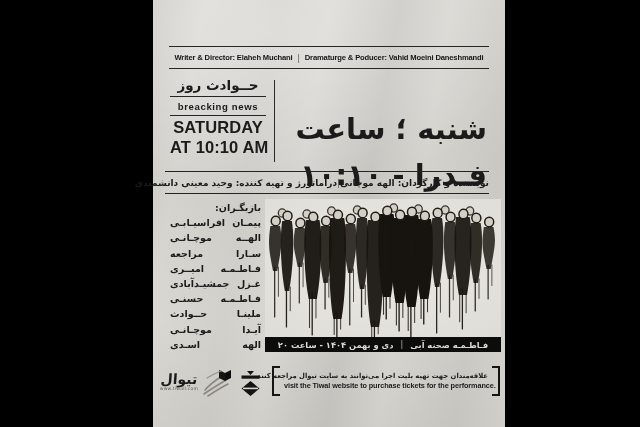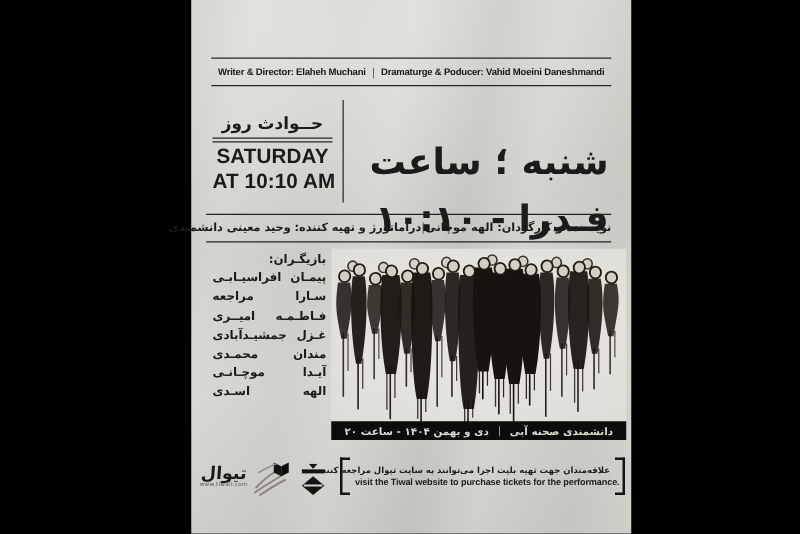--- a/index.html
+++ b/index.html
@@ -17,21 +17,21 @@
   
   .top-bar{
     position:absolute;left:16px;right:16px;top:46px;height:21px;
     border-top:1.4px solid #262626;border-bottom:1.4px solid #262626;
     display:flex;align-items:center;justify-content:center;gap:5px;
     font-family:"Liberation Sans",sans-serif;font-weight:bold;font-size:7.6px;
     letter-spacing:-0.15px;white-space:nowrap;color:#161616;
   }
   .vsep{font-weight:normal;opacity:.65;font-size:9px;}
   
-  .masthead{position:absolute;left:17px;top:75px;width:96px;text-align:center;margin-top:14px;}
+  .masthead{position:absolute;left:17px;top:75px;width:96px;text-align:center;}
   .fa-news{direction:rtl;font-size:13.5px;font-weight:bold;line-height:20px;}
   .rule{border-top:1.6px solid #242424;margin:1px 0 2px 0;}
   .en-news{font-family:"Liberation Sans",sans-serif;font-size:9.6px;font-weight:bold;letter-spacing:0.6px;line-height:15px;}
   .day{font-family:"Liberation Sans",sans-serif;font-size:16.5px;font-weight:bold;line-height:16.5px;letter-spacing:0.1px;text-align:center;margin-top:3px;white-space:nowrap;}
   .divider-v{position:absolute;left:121px;top:80px;height:82px;width:1.2px;background:#2a2a2a;}
   
   .main-title{position:absolute;left:128px;right:18px;top:74px;text-align:right;}
   .title-line{font-weight:bold;font-size:29px;line-height:46px;white-space:nowrap;}
   .title-l1{direction:rtl;margin-top:32px;}
   .title-l2{direction:ltr;}
@@ -85,20 +85,21 @@
 
   <div class="top-bar">
     <span>Writer &amp; Director: Elaheh Muchani</span>
     <span class="vsep">|</span>
     <span>Dramaturge &amp; Poducer: Vahid Moeini Daneshmandi</span>
   </div>
 
   <div class="masthead">
     <div class="fa-news">حــوادث روز</div>
     <div class="rule"></div>
+    <div class="en-news">breacking news</div>
     <div class="rule"></div>
     <div class="day">SATURDAY</div>
     <div class="day">AT 10:10 AM</div>
   </div>
 
   <div class="divider-v"></div>
 
   <div class="main-title">
     <div class="title-line title-l1">شنبه ؛ ساعت</div>
     <div class="title-line title-l2">۱۰:۱۰ - فـدرا</div>
@@ -108,24 +109,26 @@
   <div class="credits">
     <span>نویسنده و کارگردان: الهه موچانی</span>
     <span class="vsep">|</span>
     <span>دراماتورژ و تهیه کننده: وحید معینی دانشمندی</span>
   </div>
   <div class="hr" style="top:193px"></div>
 
   <div class="cast">
     <div class="cast-heading">بازیگـران:</div>
     <div class="cast-name">پیمـان افراسیـابـی</div>
+    <div class="cast-name">الهــه موچـانـی</div>
     <div class="cast-name">سـارا مراجعه</div>
     <div class="cast-name">فـاطـمـه امیــری</div>
     <div class="cast-name">غـزل جمشیـدآبادی</div>
-    <div class="cast-name">مندان محمـدی</div>
+    <div class="cast-name">فـاطـمـه حسنـی</div>
+    <div class="cast-name">ملینـا حــوادث</div>
     <div class="cast-name">آیـدا موچـانـی</div>
     <div class="cast-name">الهه اسـدی</div>
   </div>
 
   <div class="artwork">
     <svg id="figures-svg" viewBox="0 0 220 152" preserveAspectRatio="none">
         <ellipse cx="16" cy="14" rx="3.6" ry="4.1" fill="#d3cfc7" stroke="#241f18" stroke-width="1.2" opacity="0.9"></ellipse>
         <ellipse cx="39" cy="15" rx="3.6" ry="4.1" fill="#d3cfc7" stroke="#241f18" stroke-width="1.2" opacity="0.9"></ellipse>
         <ellipse cx="62" cy="12" rx="3.6" ry="4.1" fill="#d3cfc7" stroke="#241f18" stroke-width="1.2" opacity="0.9"></ellipse>
         <ellipse cx="86" cy="11" rx="3.6" ry="4.1" fill="#d3cfc7" stroke="#241f18" stroke-width="1.2" opacity="0.9"></ellipse>
@@ -210,21 +213,21 @@
         <line x1="199.5" y1="80" x2="199.5" y2="99.4" stroke="#17130e" stroke-width="0.9" stroke-linecap="round" opacity="0.792"></line>
         <ellipse cx="197" cy="19" rx="4.2" ry="4.8" fill="#d3cfc7" stroke="#221d15" stroke-width="1.4" transform="rotate(-2 197 19)"></ellipse>
         <path d="M204 28 C201.5 48 203 50 206.5 70 L210.5 70 C214.5 45 215.5 43 213 28 Z" fill="#17130e" opacity="0.82"></path>
         <line x1="208" y1="66" x2="208" y2="100" stroke="#17130e" stroke-width="1.2" stroke-linecap="round" opacity="0.82"></line>
         <line x1="211.5" y1="66" x2="211.5" y2="86.5" stroke="#17130e" stroke-width="0.9" stroke-linecap="round" opacity="0.738"></line>
         <ellipse cx="209" cy="23" rx="4.2" ry="4.8" fill="#d3cfc7" stroke="#221d15" stroke-width="1.4" transform="rotate(1 209 23)"></ellipse>
       </svg>
   </div>
 
   <div class="venue-bar">
-    <span>دانشمندی صحنه آبی</span>
+    <span>فـاطـمـه صحنه آبی</span>
     <span class="vsep">|</span>
     <span>دی و بهمن ۱۴۰۴ - ساعت ۲۰</span>
   </div>
 
   <div class="footer-note">
     <div class="note-fa">علاقه‌مندان جهت تهیه بلیت اجرا می‌توانند به سایت تیوال مراجعه کنند.</div>
     <div class="note-en">visit the Tiwal website to purchase tickets for the performance.</div>
   </div>
 
   <div class="tiwal">

